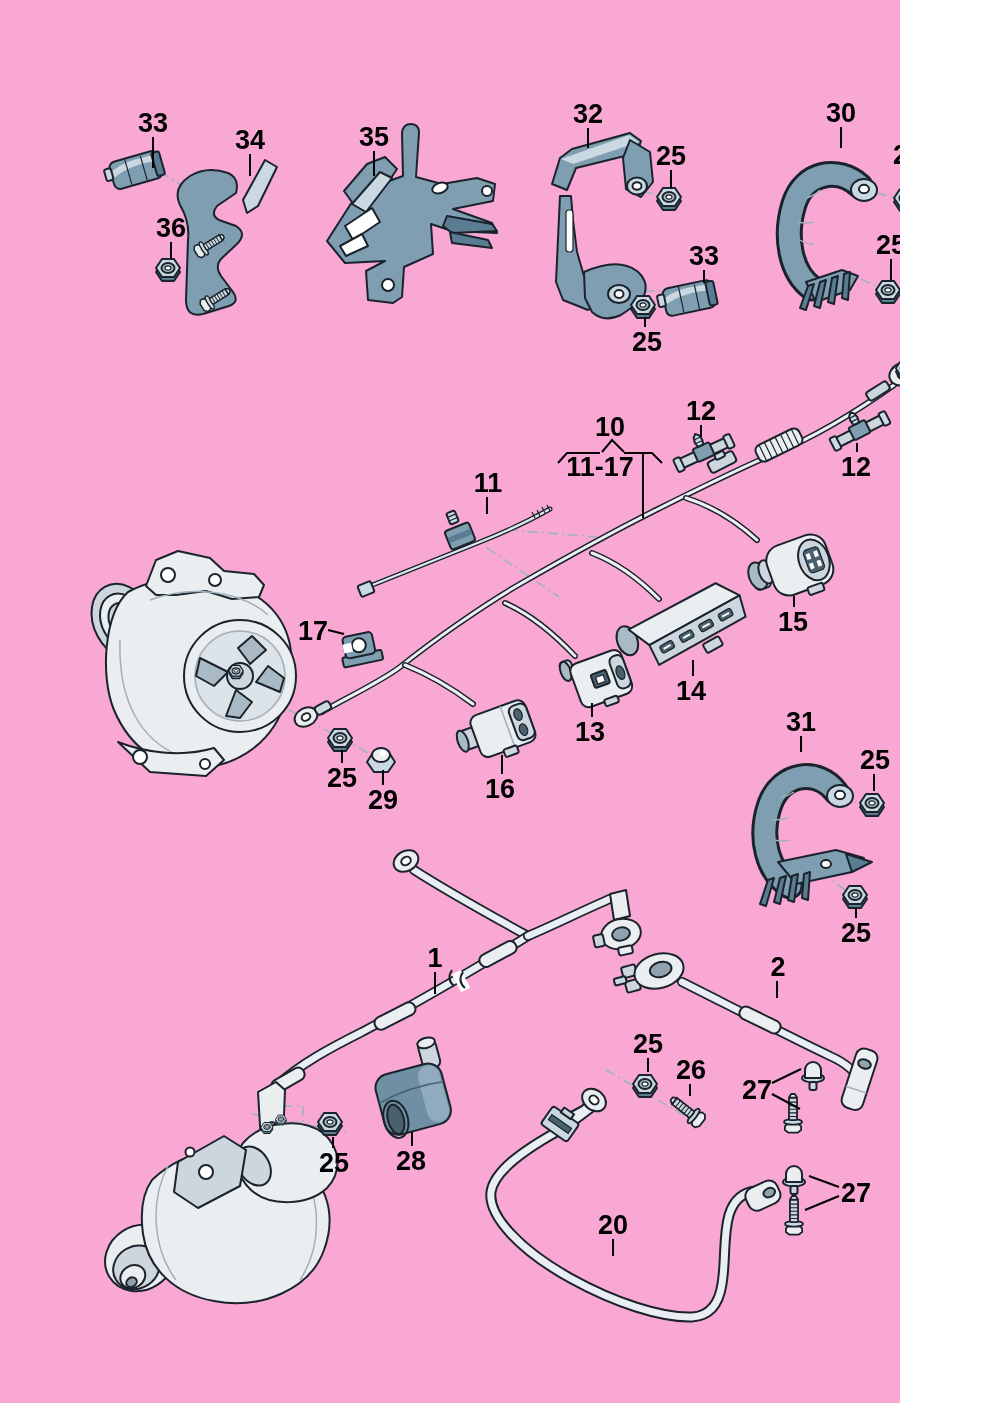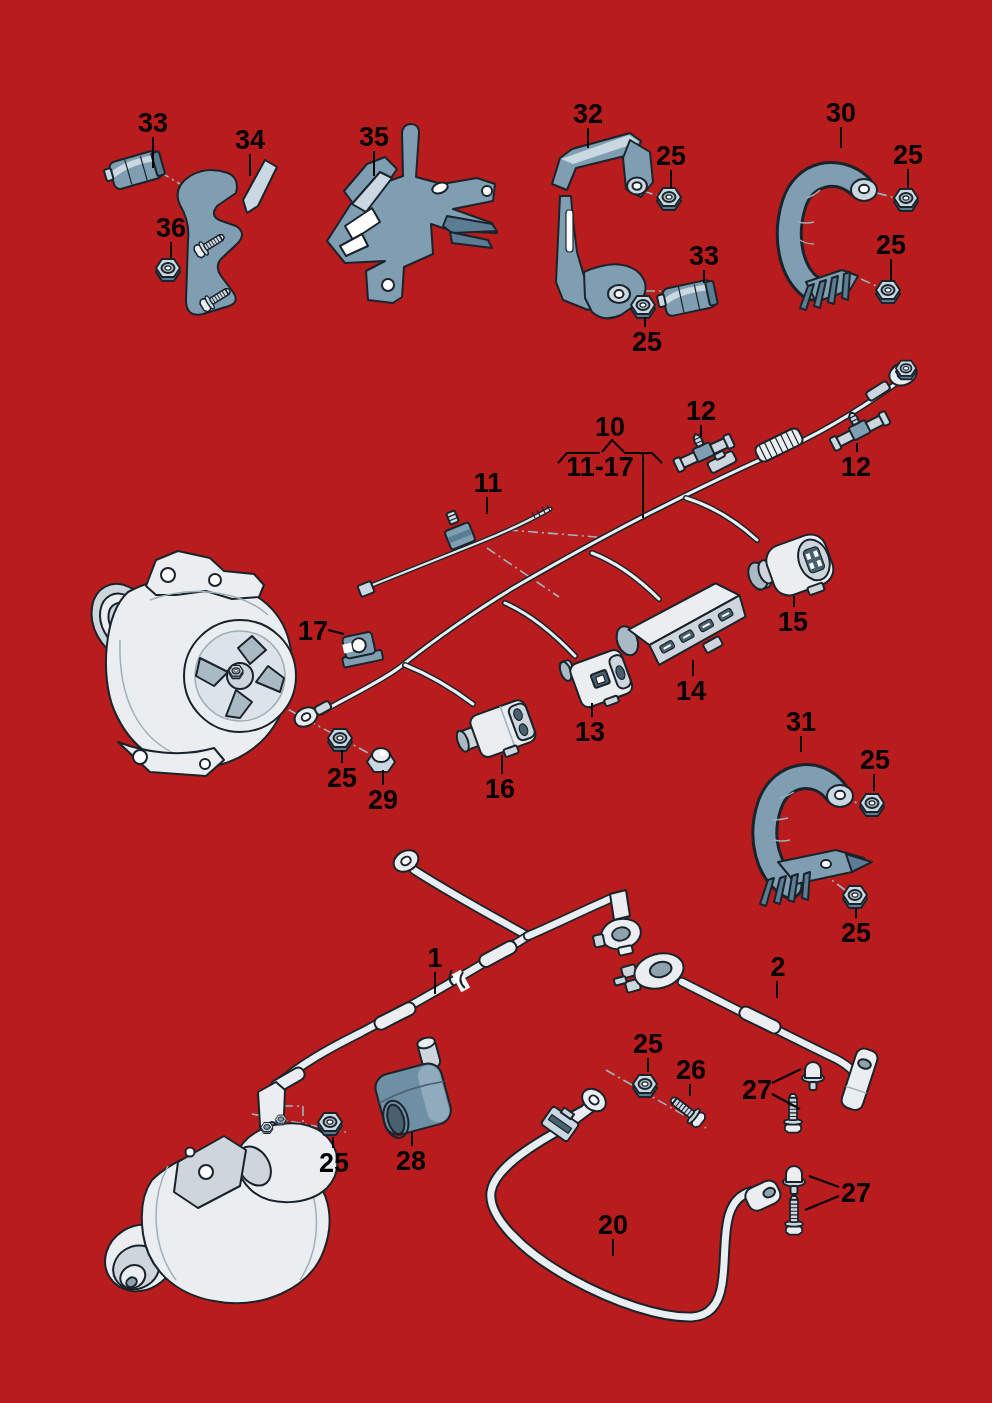--- a/index.html
+++ b/index.html
@@ -1,16 +1,16 @@
 <!DOCTYPE html>
 <html><head>
 <meta charset="utf-8">
 <style>
   html,body{margin:0;padding:0;background:#ffffff;}
-  .stage{position:relative;width:992px;height:1403px;background:#b91c1c;overflow:hidden;
+  .stage{position:relative;width:900px;height:1403px;background:#f9a8d4;overflow:hidden;
          font-family:"Liberation Sans",sans-serif;}
   svg{display:block}
   .ol{stroke:#1a232b;stroke-width:2;stroke-linejoin:round;stroke-linecap:round;}
   .thin{stroke:#1a232b;stroke-width:1.2;}
   .steel{fill:#7f9eb2;} .steelL{fill:#c9d8e1;} .steelD{fill:#5a7d94;}
   .lite{fill:#eaeef1;} .liteM{fill:#ccd6dc;} .liteD{fill:#a9bac4;}
   .hole{fill:#8fa2ad;} .dark{fill:#49606f;} .white{fill:#ffffff;}
   .seam{fill:none;stroke:#9fb0ba;stroke-width:1.5;}
   .wireO{fill:none;stroke:#1a232b;stroke-width:6;stroke-linecap:round;}
   .wireI{fill:none;stroke:#edf1f4;stroke-width:3;stroke-linecap:round;}

